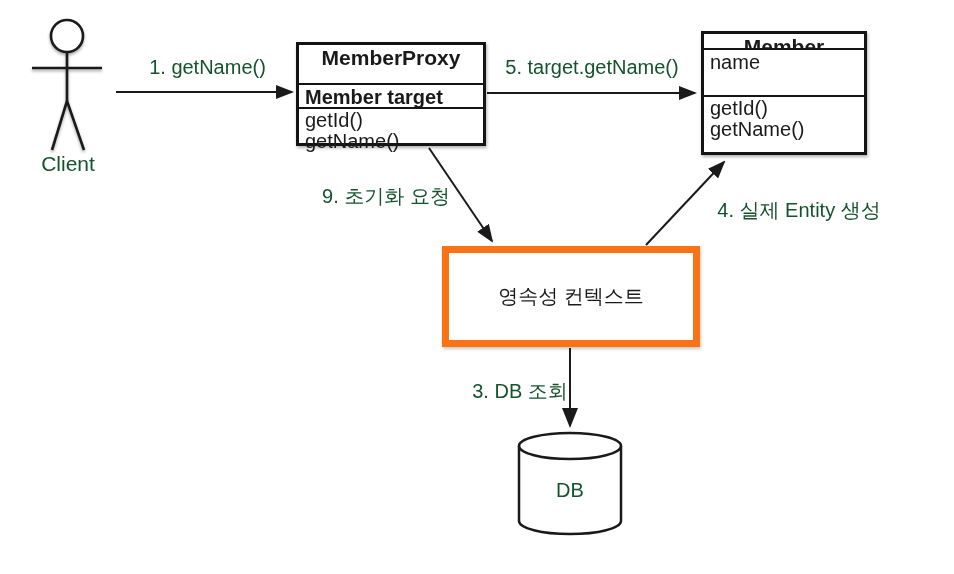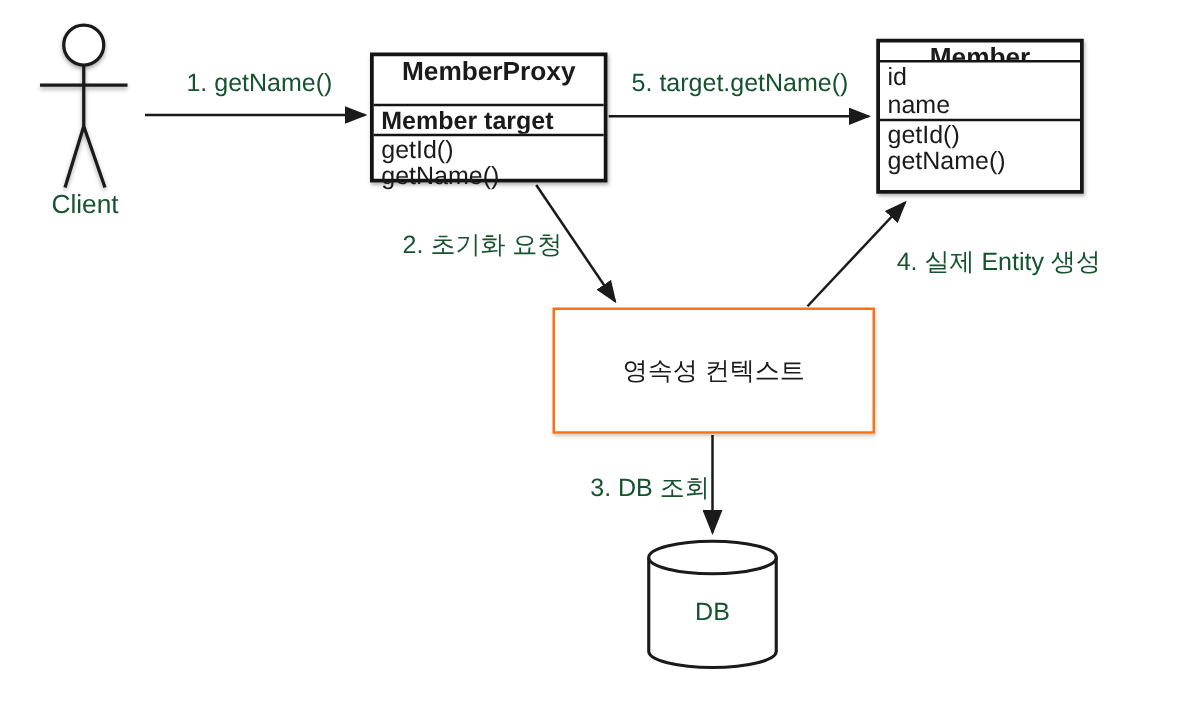--- a/index.html
+++ b/index.html
@@ -43,21 +43,21 @@
   .cmp-title {
     font-weight: bold;
     text-align: center;
     font-size: 21px;
     padding-left: 0;
   }
   .cmp-line { font-size: 20px; }
   .bold { font-weight: bold; }
   .plain-box {
     position: absolute;
-    border: 2px solid #f97316;
+    border: 7px solid #f97316;
     background: #ffffff;
     box-sizing: border-box;
     display: flex;
     align-items: center;
     justify-content: center;
     font-size: 20px;
     box-shadow: 1px 2px 3px rgba(0,0,0,0.22);
   }
 </style>
 </head>
@@ -102,36 +102,35 @@
     <div class="compartment cmp-line bold" style="height:24px; line-height:24px;">Member target</div>
     <div class="compartment" style="height:44px; padding-top:1px;">
       <div class="cmp-line" style="line-height:21px;">getId()</div>
       <div class="cmp-line" style="line-height:21px;">getName()</div>
     </div>
   </div>
 
   <div class="class-box" style="left:701px; top:31px; width:166px; height:124px;">
     <div class="compartment cmp-title" style="height:16px; line-height:25px;">Member</div>
     <div class="compartment" style="height:47px; padding-top:1px;">
-      <div class="cmp-line" style="line-height:22px;">id</div>
       <div class="cmp-line" style="line-height:22px;">name</div>
     </div>
     <div class="compartment" style="height:44px; padding-top:1px;">
       <div class="cmp-line" style="line-height:21px;">getId()</div>
       <div class="cmp-line" style="line-height:21px;">getName()</div>
     </div>
   </div>
 
   <div class="plain-box" style="left:442px; top:246px; width:258px; height:101px;">
     <span>영속성 컨텍스트</span>
   </div>
 
   <div class="label" style="left:140px; top:54px; width:135px;">1. getName()</div>
   <div class="label" style="left:494px; top:54px; width:196px;">5. target.getName()</div>
-  <div class="label" style="left:311px; top:183px; width:150px;">2. 초기화 요청</div>
+  <div class="label" style="left:311px; top:183px; width:150px;">9. 초기화 요청</div>
   <div class="label" style="left:703px; top:197px; width:192px;">4. 실제 Entity 생성</div>
   <div class="label" style="left:464px; top:378px; width:112px;">3. DB 조회</div>
 
   <div class="label" style="left:28px; top:151px; width:80px; font-size:21px;">Client</div>
 
   <div class="label" style="left:530px; top:477px; width:80px;">DB</div>
 
 </div>
 
 </body></html>

